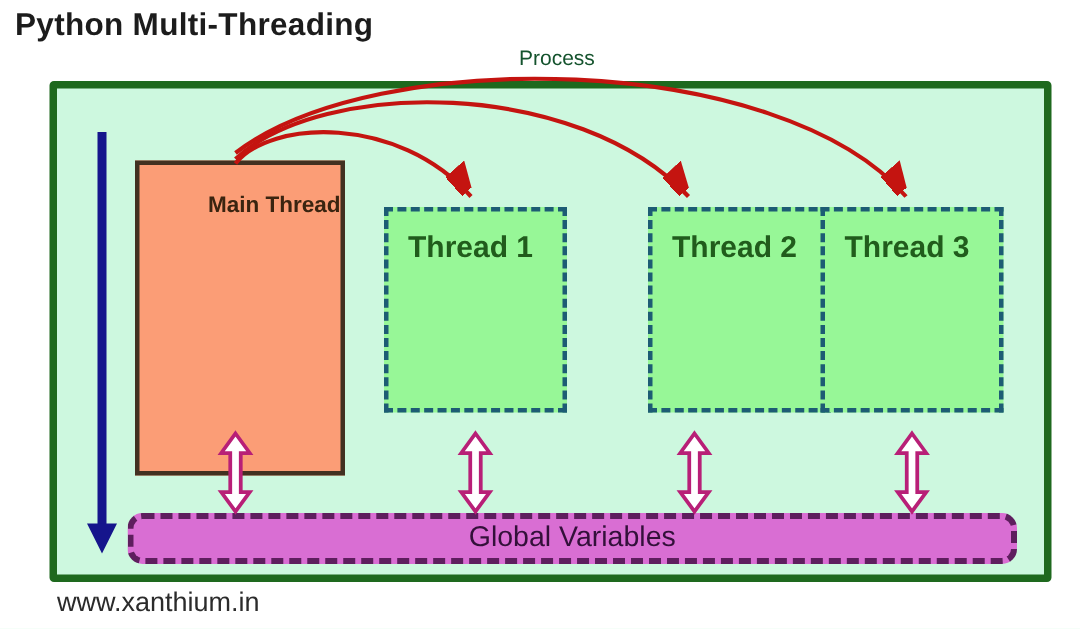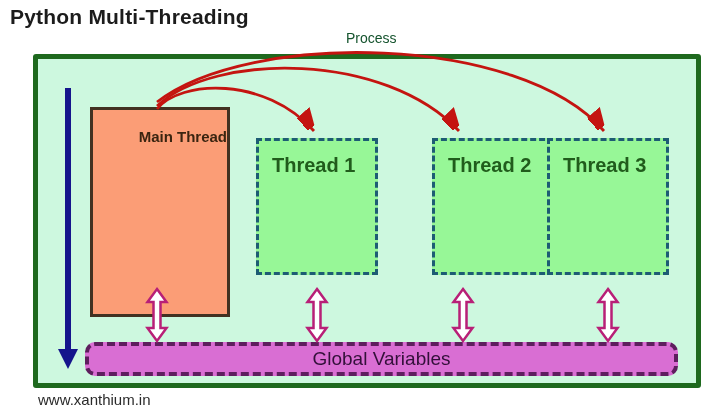--- a/index.html
+++ b/index.html
@@ -45,21 +45,21 @@
     position:absolute;left:85px;top:342px;width:593px;height:34px;
     box-sizing:border-box;background:#d96ed3;
     border:4px dashed #5e1e5e;border-radius:10px;
     display:flex;align-items:center;justify-content:center;
   }
   .global-bar .label{
     font-size:19px;color:#33103a;
   }
   .watermark{
     position:absolute;left:38px;top:391px;
-    font-size:15px;color:#2b2b2b;
+    font-size:18px;color:#2b2b2b;
   }
   svg.overlay{
     position:absolute;left:0;top:0;width:720px;height:419px;
     pointer-events:none;
   }
 </style>
 </head>
 <body>
 
 <div class="stage">

